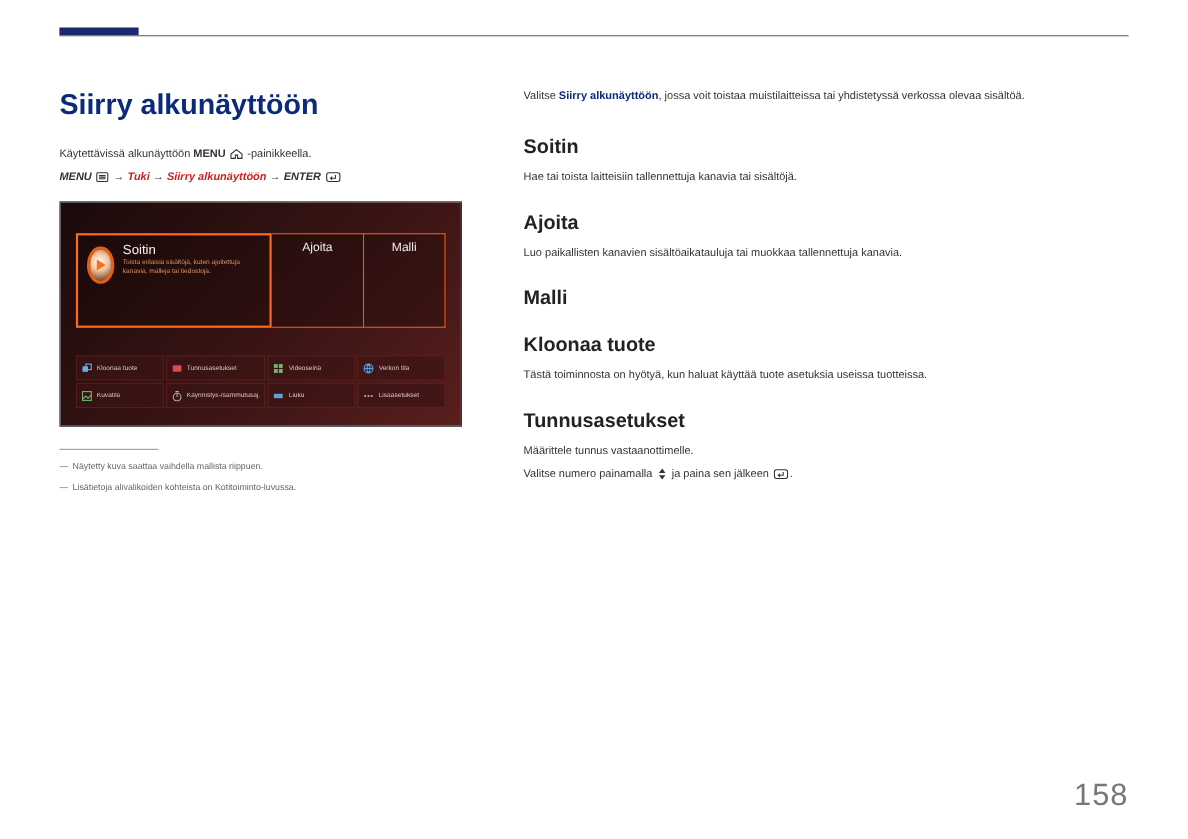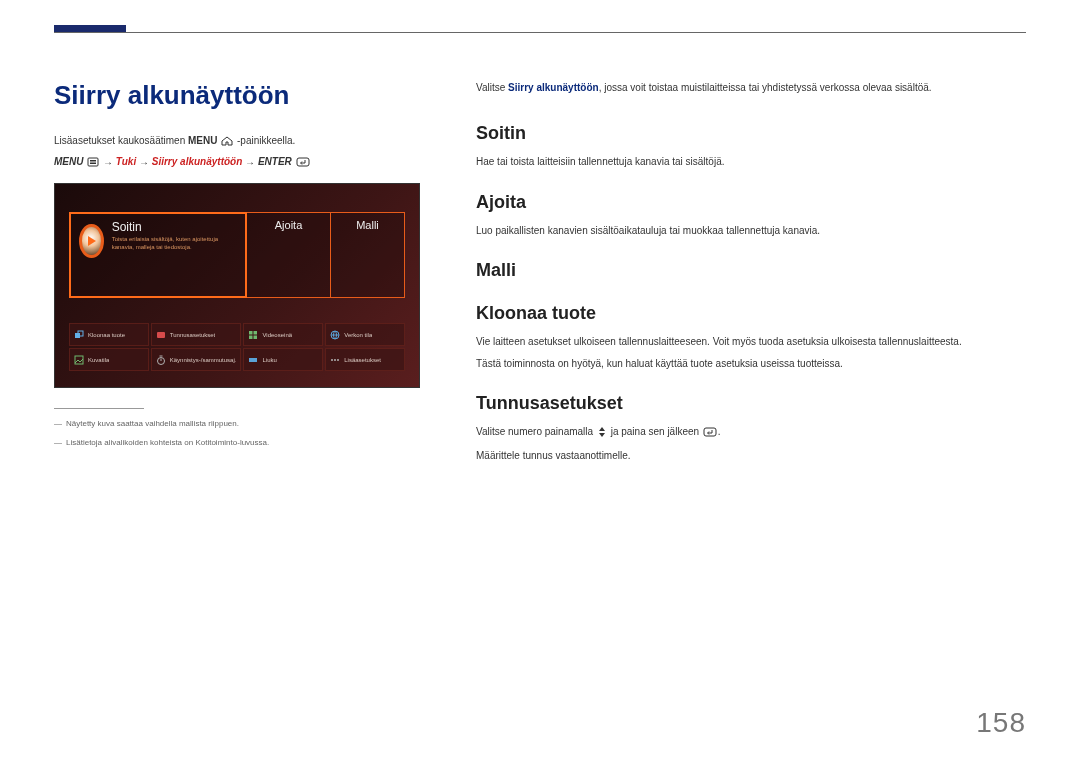--- a/index.html
+++ b/index.html
@@ -154,21 +154,21 @@
 
 <div class="header-block"></div>
 <div class="header-bar"></div>
 
 <div class="page">
 
   <div class="left-col">
     <h1 class="main-title">Siirry alkunäyttöön</h1>
 
     <p class="intro-line">
-      <span>Lisäasetukset kaukosäätimen </span>
+      <span>Käytettävissä alkunäyttöön </span>
       <b>MENU</b>
       <span class="inline-icon">
         <svg width="12" height="10" viewBox="0 0 12 10">
             <path d="M1 5 L6 1 L11 5 L11 9 L7 9 L7 6 L5 6 L5 9 L1 9 Z" fill="none" stroke="#333" stroke-width="1"></path>
           </svg>
       </span>
       <span> -painikkeella.</span>
     </p>
 
     <p class="path-line">
@@ -302,38 +302,37 @@
 
     <h2 class="section-title">Soitin</h2>
     <p class="section-desc">Hae tai toista laitteisiin tallennettuja kanavia tai sisältöjä.</p>
 
     <h2 class="section-title">Ajoita</h2>
     <p class="section-desc">Luo paikallisten kanavien sisältöaikatauluja tai muokkaa tallennettuja kanavia.</p>
 
     <h2 class="section-title">Malli</h2>
 
     <h2 class="section-title">Kloonaa tuote</h2>
-    <p class="section-desc">Vie laitteen asetukset ulkoiseen tallennuslaitteeseen. Voit myös tuoda asetuksia ulkoisesta tallennuslaitteesta.</p>
     <p class="section-desc">Tästä toiminnosta on hyötyä, kun haluat käyttää tuote asetuksia useissa tuotteissa.</p>
 
     <h2 class="section-title">Tunnusasetukset</h2>
+    <p class="section-desc">Määrittele tunnus vastaanottimelle.</p>
     <p class="section-desc">
       <span>Valitse numero painamalla </span>
       <span class="inline-icon">
         <svg width="10" height="10" viewBox="0 0 10 10">
             <path d="M5 0 L8 4 L2 4 Z" fill="#333"></path>
             <path d="M5 10 L8 6 L2 6 Z" fill="#333"></path>
           </svg>
       </span>
       <span> ja paina sen jälkeen </span>
       <span class="inline-icon">
         <svg width="14" height="10" viewBox="0 0 14 10">
             <rect x="1" y="1" width="12" height="8" rx="2" fill="none" stroke="#333"></rect>
             <path d="M9 3 L9 6 L5 6 M6 4.5 L4.5 6 L6 7.5" fill="none" stroke="#333"></path>
           </svg>
       </span>.
     </p>
-    <p class="section-desc">Määrittele tunnus vastaanottimelle.</p>
   </div>
 
 </div>
 
 <div class="pagenum">158</div>
 
 </body></html>

